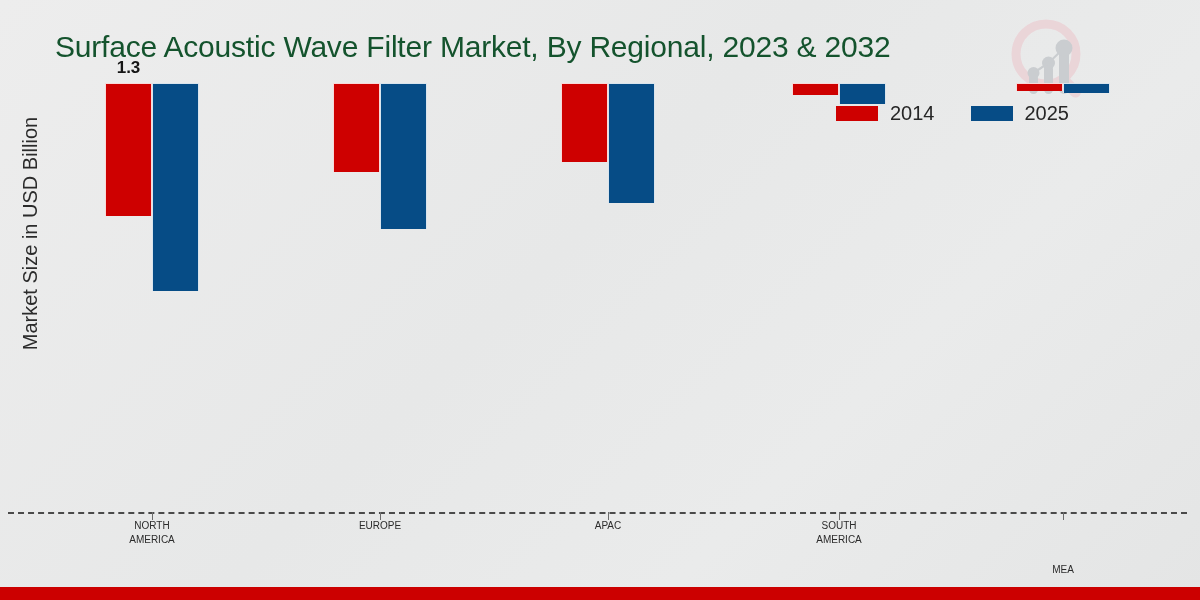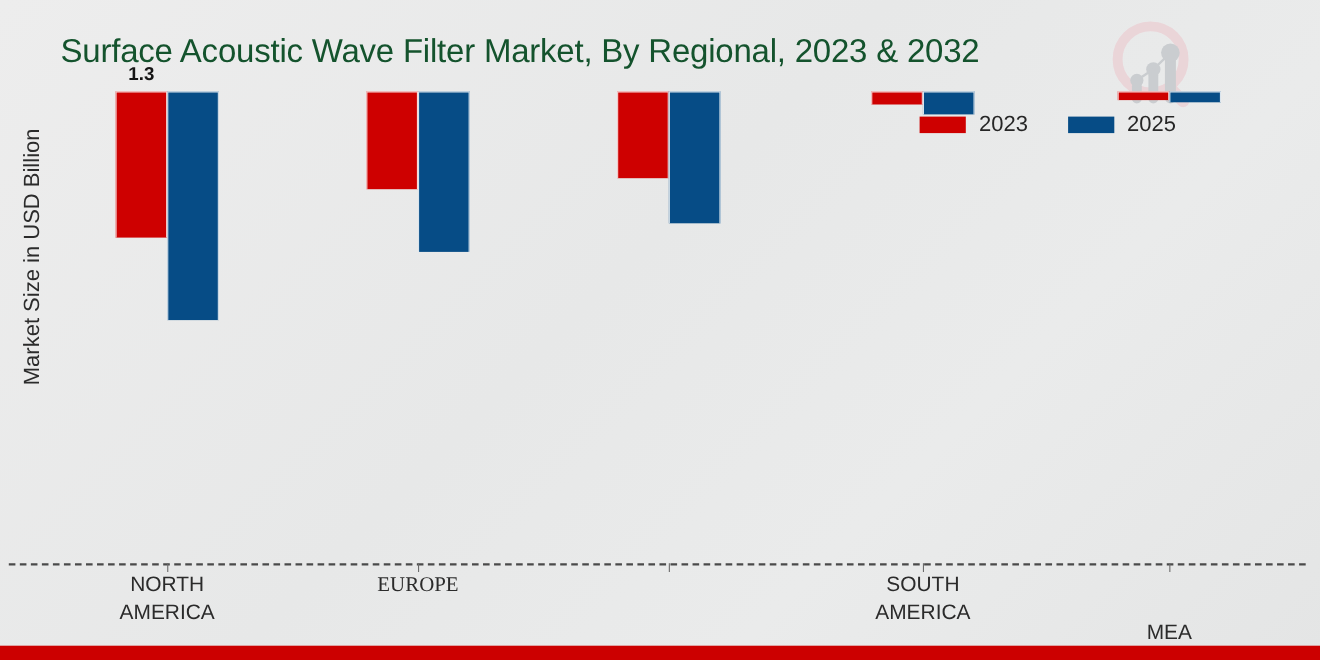--- a/index.html
+++ b/index.html
@@ -148,21 +148,21 @@
     width: 1px;
     height: 8px;
     background: #6b6b6b;
   }
 
   .cat-label {
     position: absolute;
     top: 519px;
     width: 170px;
     text-align: center;
-    font-size: 19px;
+    font-size: 10px;
     color: #2b2b2b;
     line-height: 1.35;
   }
 
   
   .footer-bar {
     position: absolute;
     left: 0;
     bottom: 0;
     width: 1200px;
@@ -189,21 +189,21 @@
       <path d="M33.5 65 L48.5 55 L64 40" stroke="#c9cccf" stroke-width="2.2" fill="none"></path>
     </g>
   </svg>
 </div>
 
 <div class="chart-title">Surface Acoustic Wave Filter Market, By Regional, 2023 &amp; 2032</div>
 
 <div class="legend">
   <div class="legend-item">
     <span class="legend-swatch" style="background:#ce0000"></span>
-    <span class="legend-label">2023</span>
+    <span class="legend-label">2014</span>
   </div>
   <div class="legend-item">
     <span class="legend-swatch" style="background:#064c86"></span>
     <span class="legend-label">2025</span>
   </div>
 </div>
 
 <div class="y-axis-title">Market Size in USD Billion</div>
 
 <div class="plot">
@@ -219,28 +219,29 @@
       </div>
       <div class="tick" style="left: 152px;"></div>
       <div class="cat-label" style="left: 67px;">NORTH<br>AMERICA</div>
       <div class="group" style="left: 325px;">
         <div class="group-bars">
           <div class="bar red" style="height: 89.001px;"></div>
           <div class="bar blue" style="height: 146.289px;"></div>
         </div>
       </div>
       <div class="tick" style="left: 380px;"></div>
-      <div class="cat-label" style="left: 295px; font-family: Liberation Serif, serif;">EUROPE</div>
+      <div class="cat-label" style="left: 295px;">EUROPE</div>
       <div class="group" style="left: 553px;">
         <div class="group-bars">
           <div class="bar red" style="height: 78.771px;"></div>
           <div class="bar blue" style="height: 119.691px;"></div>
         </div>
       </div>
       <div class="tick" style="left: 608px;"></div>
+      <div class="cat-label" style="left: 523px;">APAC</div>
       <div class="group" style="left: 784px;">
         <div class="group-bars">
           <div class="bar red" style="height: 12.276px;"></div>
           <div class="bar blue" style="height: 21.483px;"></div>
         </div>
       </div>
       <div class="tick" style="left: 839px;"></div>
       <div class="cat-label" style="left: 754px; text-align: center;">SOUTH<br>AMERICA</div>
       <div class="group" style="left: 1008px;">
         <div class="group-bars">

